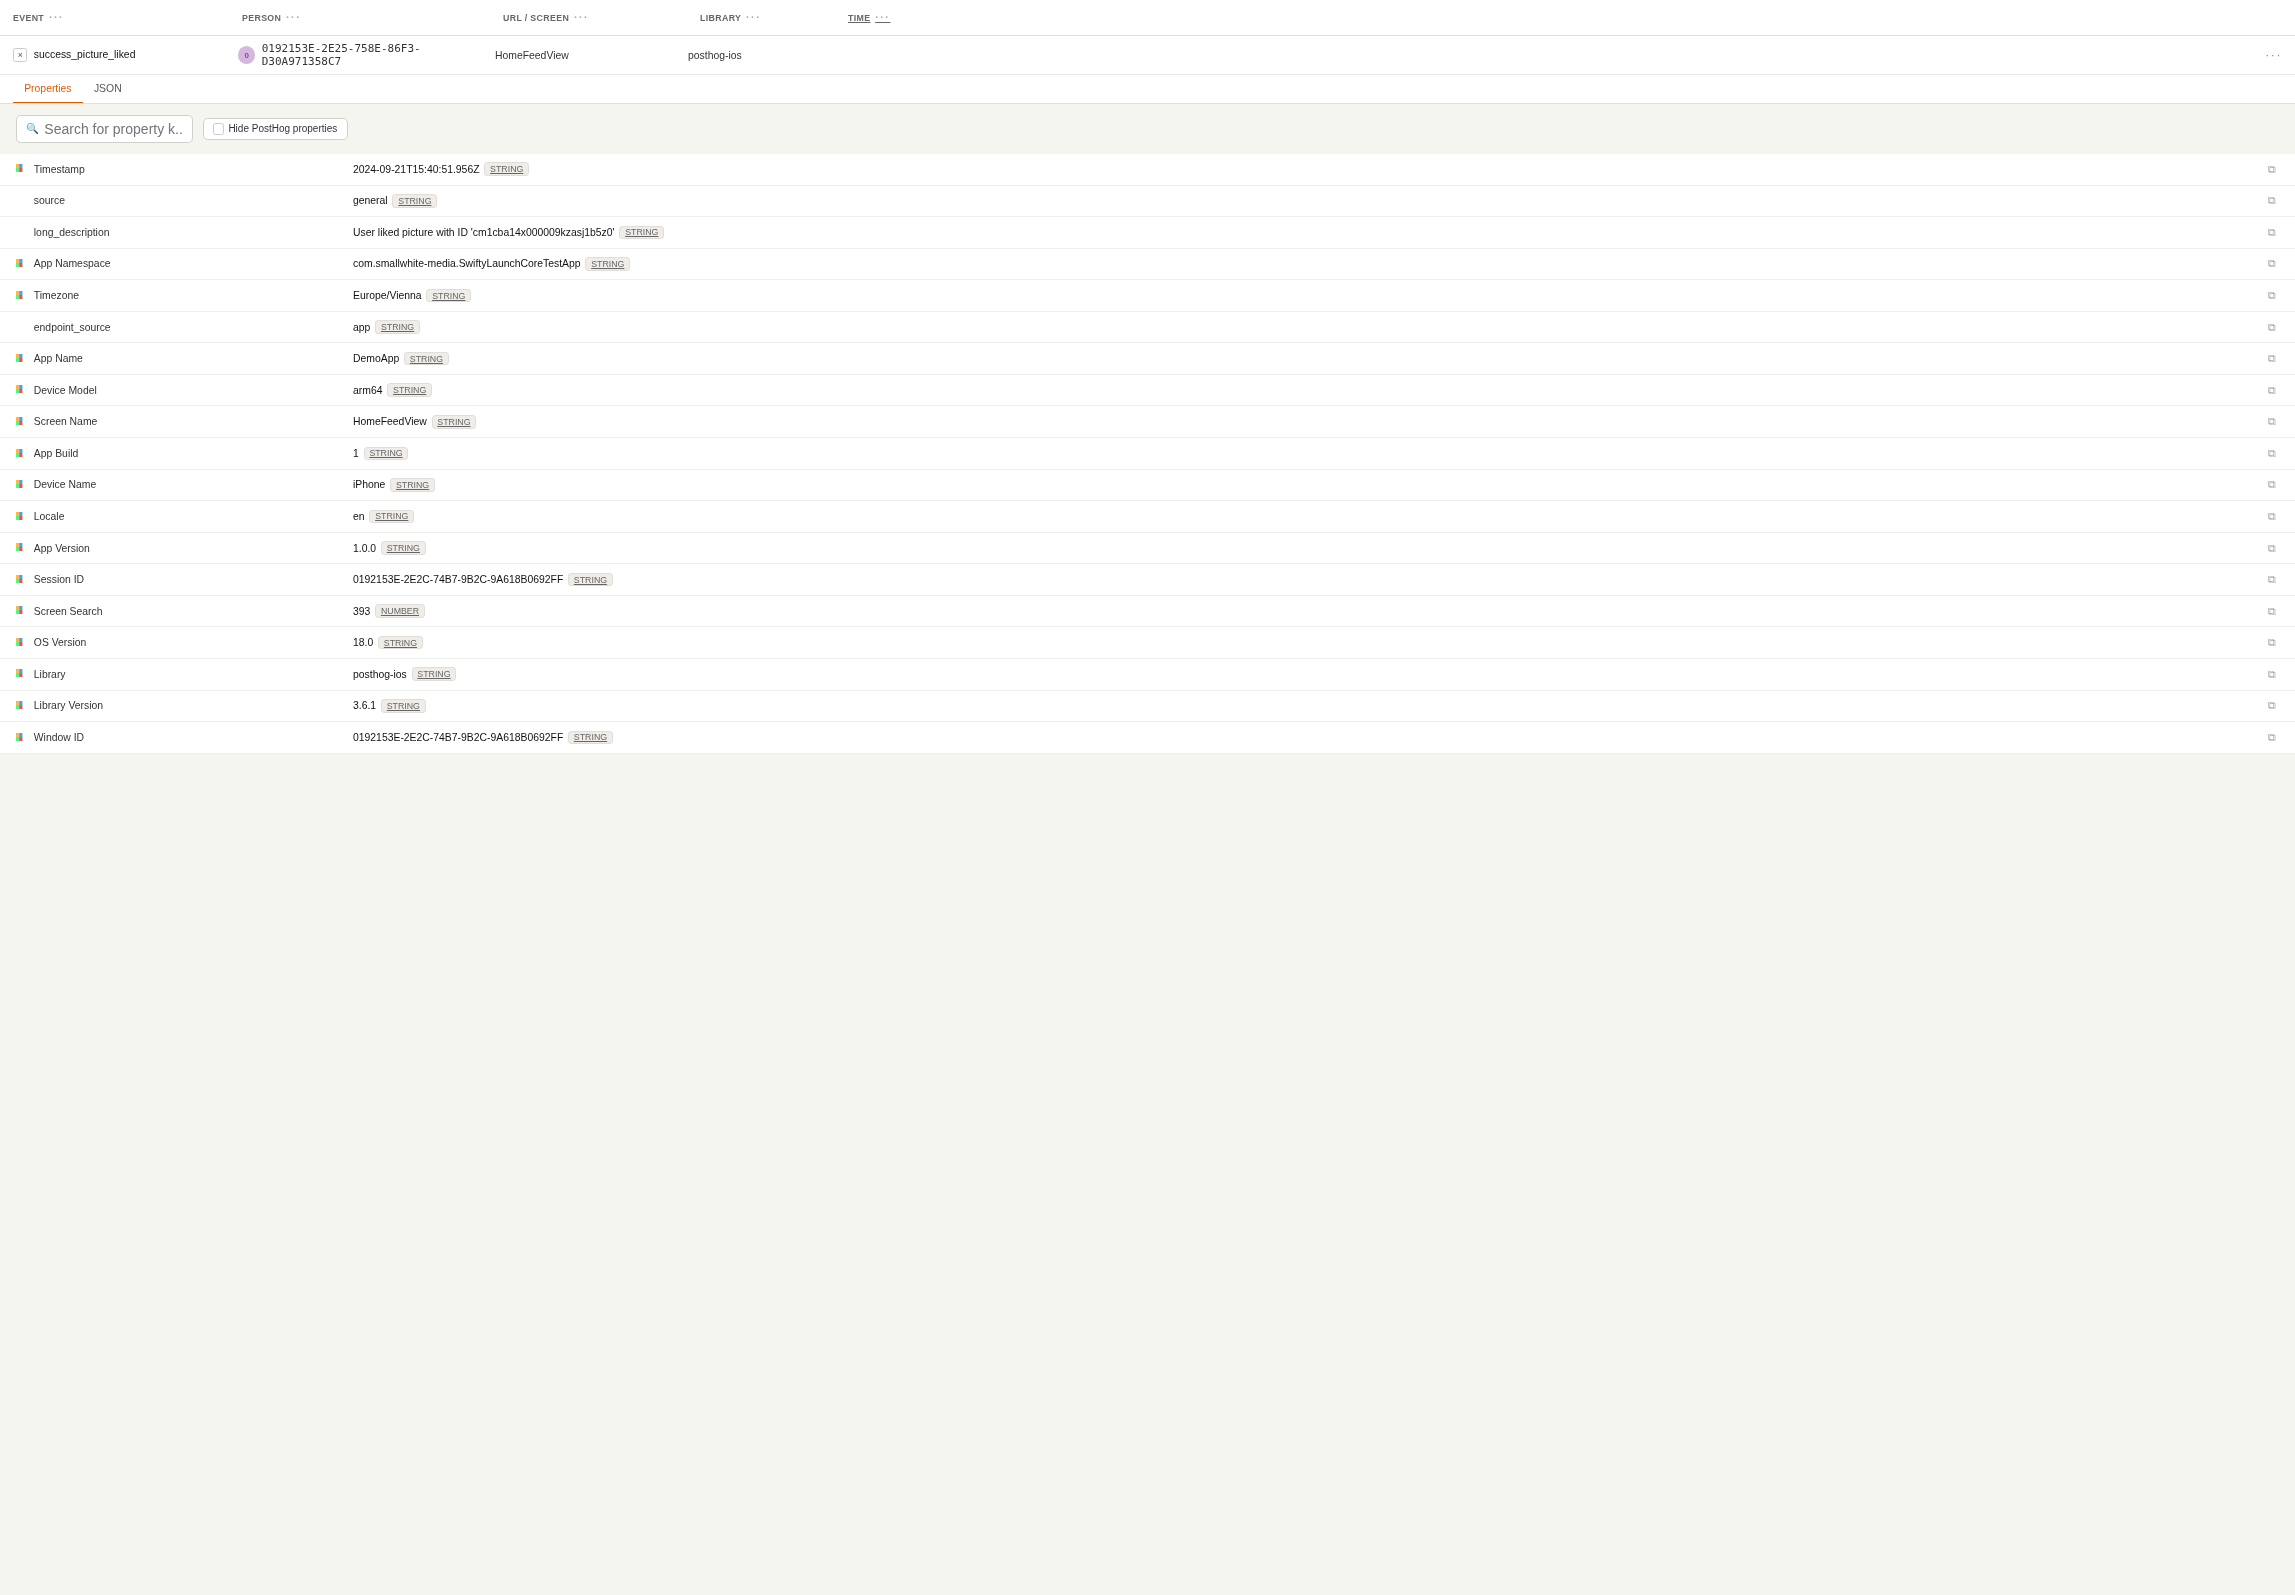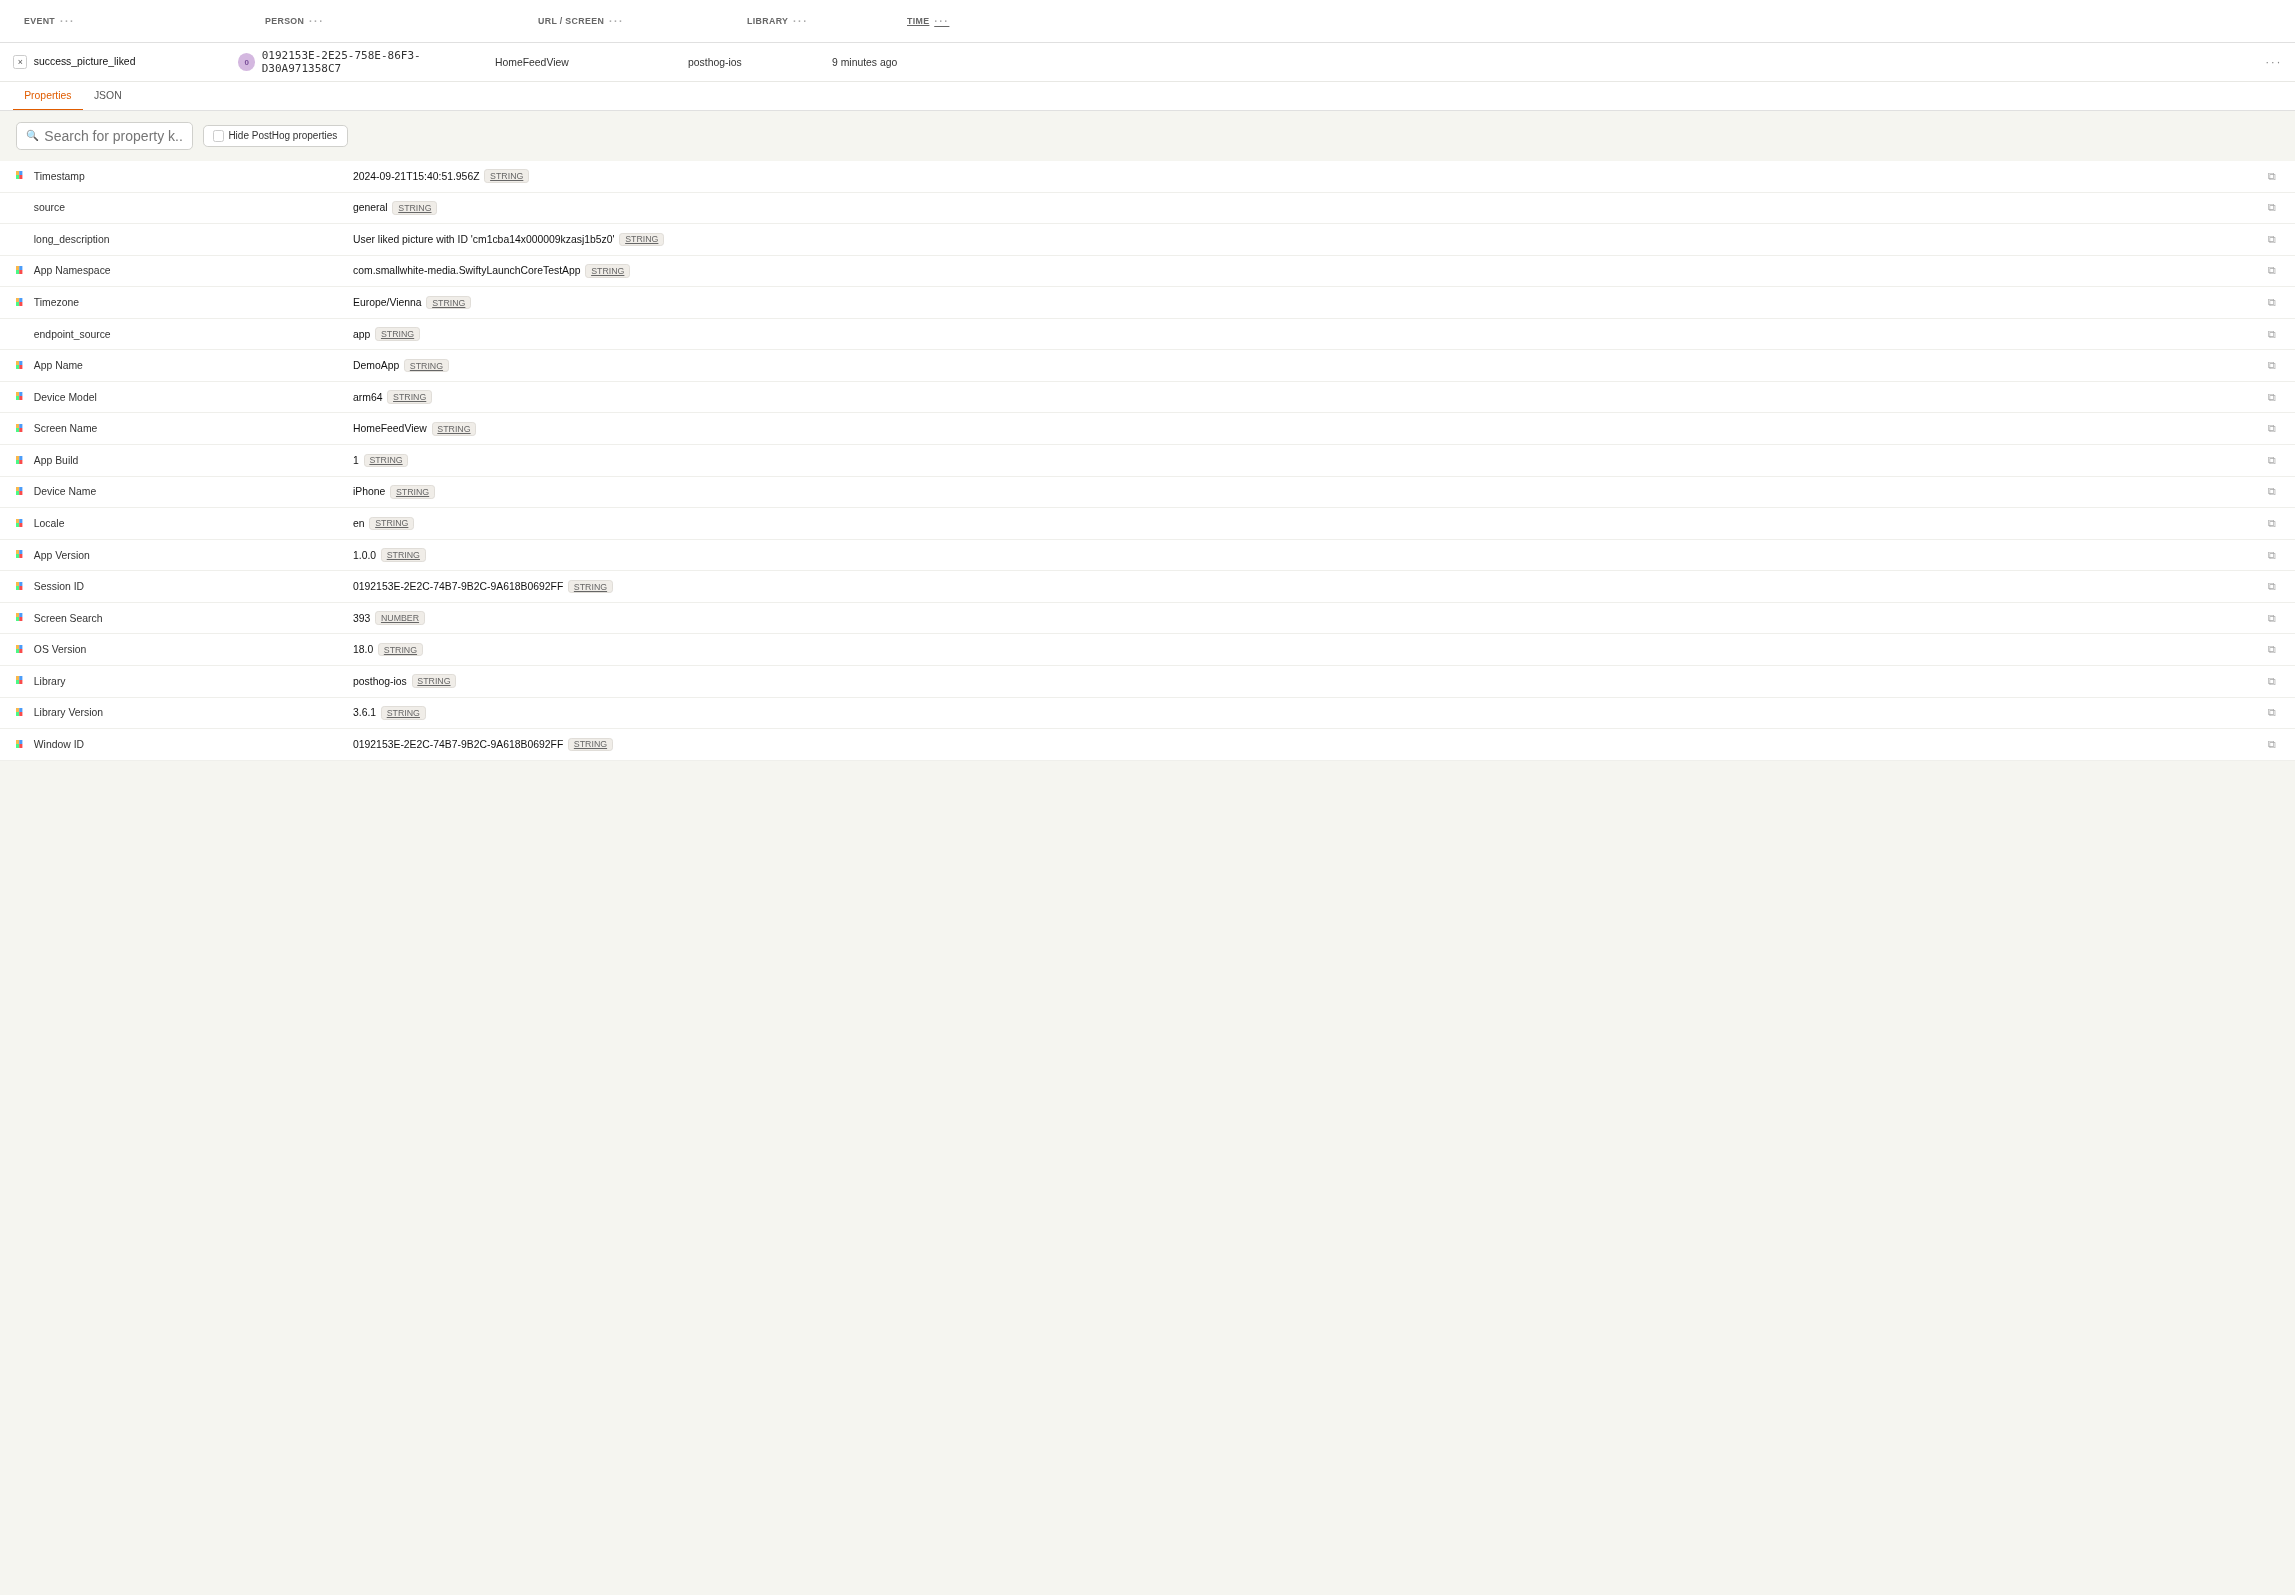--- a/index.html
+++ b/index.html
@@ -9,23 +9,23 @@
       font-size: 10.4px;
       color: #1a1a1a;
     }
 
     
     .header-row {
       display: flex;
       align-items: center;
       background: #fff;
       border-bottom: 0.8px solid #e0e0e0;
-      padding: 0 24px;
-      height: 43px;
-      gap: 16px;
+      padding: 0 13px;
+      height: 36px;
+      gap: 4px;
     }
     .header-col {
       display: flex;
       align-items: center;
       gap: 4.8px;
       color: #666;
       font-size: 8.8px;
       font-weight: 600;
       letter-spacing: 0.04em;
       text-transform: uppercase;
@@ -272,23 +272,20 @@
       <span>0</span>
     </div>
     <span class="person-id">0192153E-2E25-758E-86F3-D30A971358C7</span>
   </div>
   <div class="url-cell">
     <span>HomeFeedView</span>
   </div>
   <div class="library-cell">
     <span>posthog-ios</span>
   </div>
-  <div class="time-cell">
-    <span>9 minutes ago</span>
-  </div>
   <div class="more-btn">
     <span>···</span>
   </div>
 </div>
 
 <div class="tabs-row">
   <div class="tab active">
     <span>Properties</span>
   </div>
   <div class="tab">

